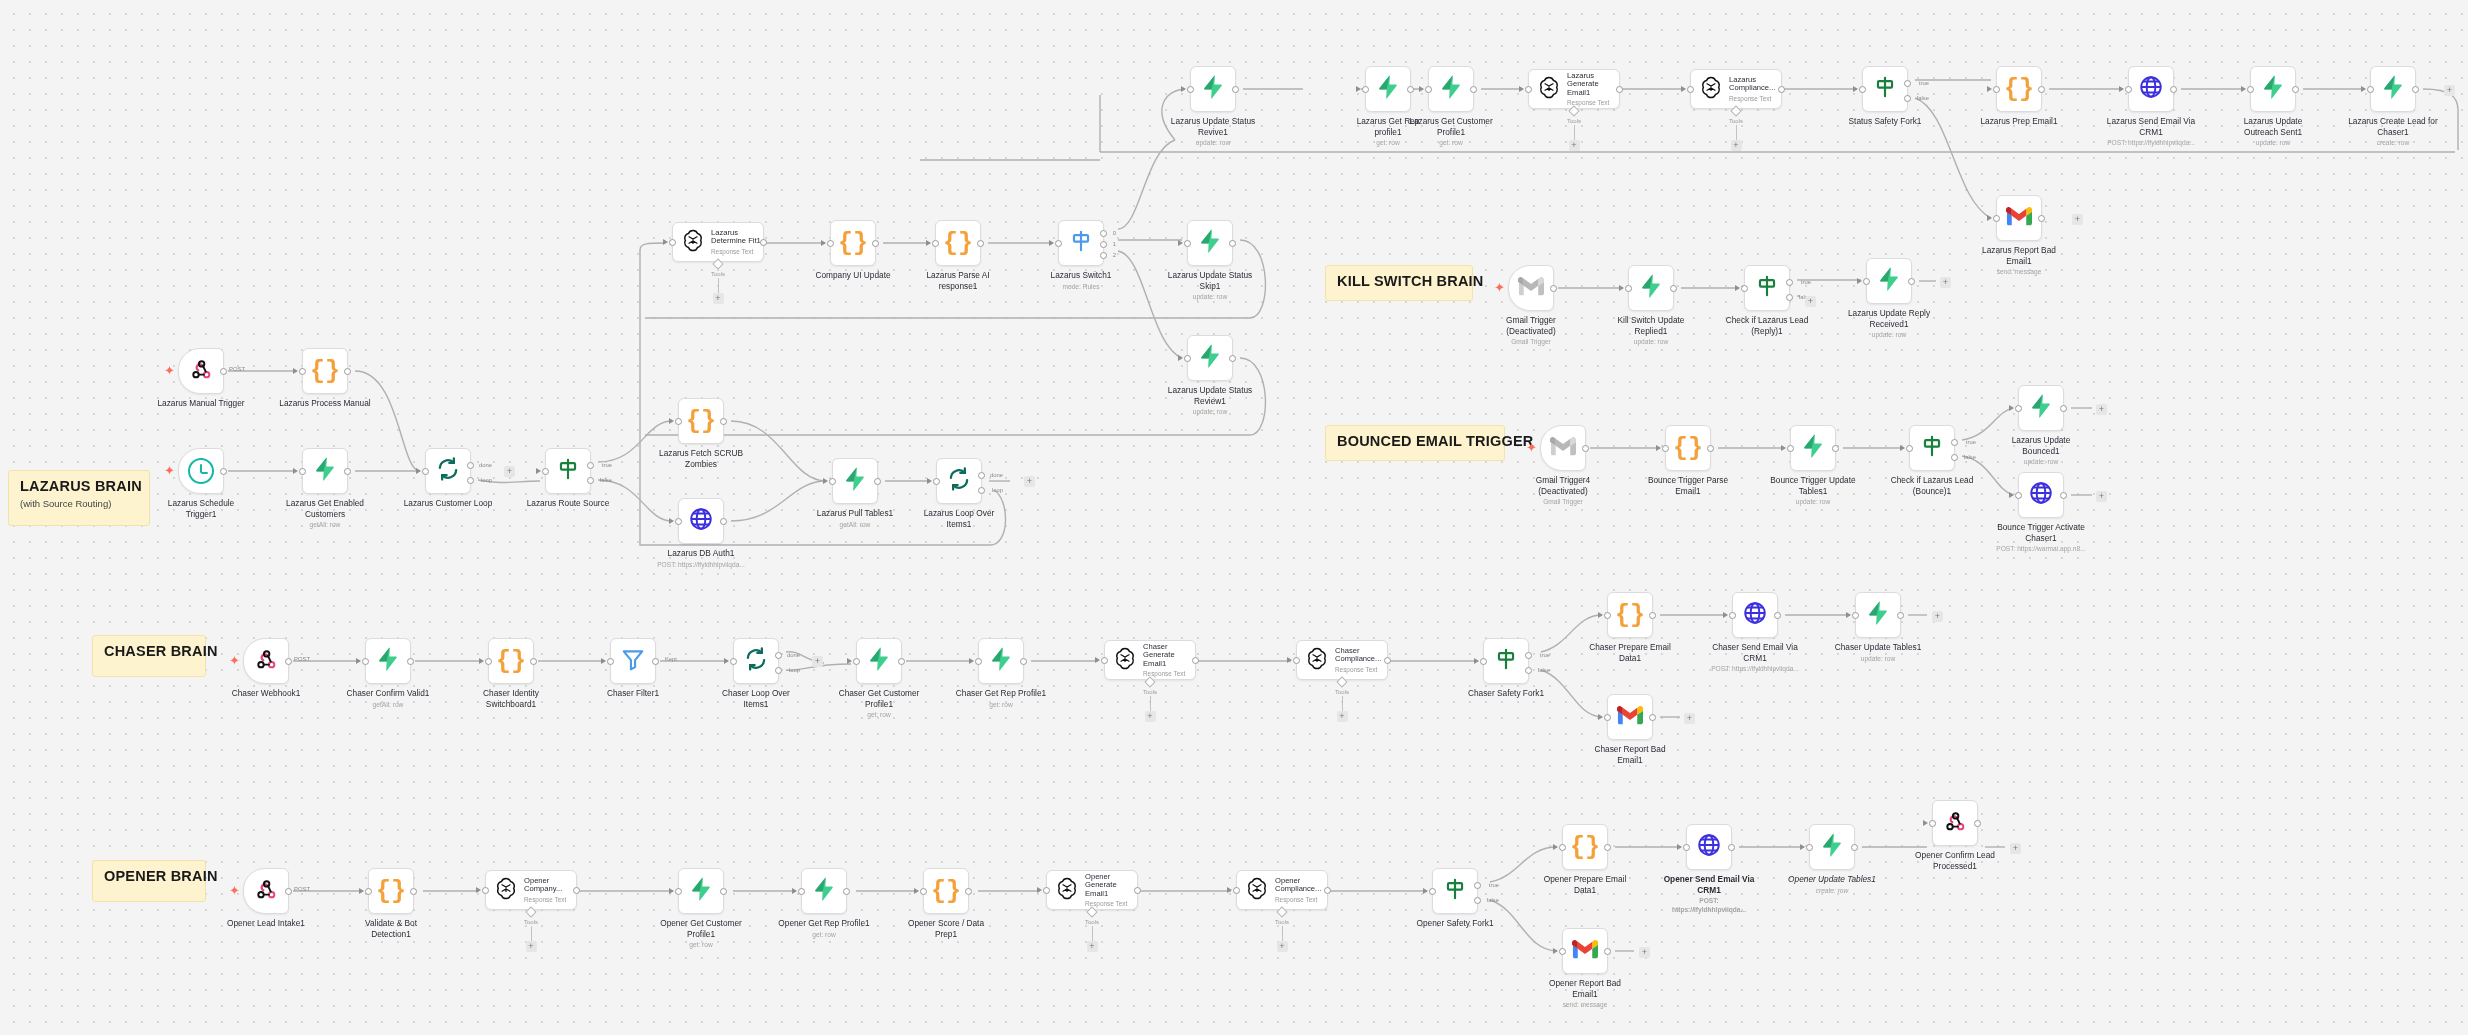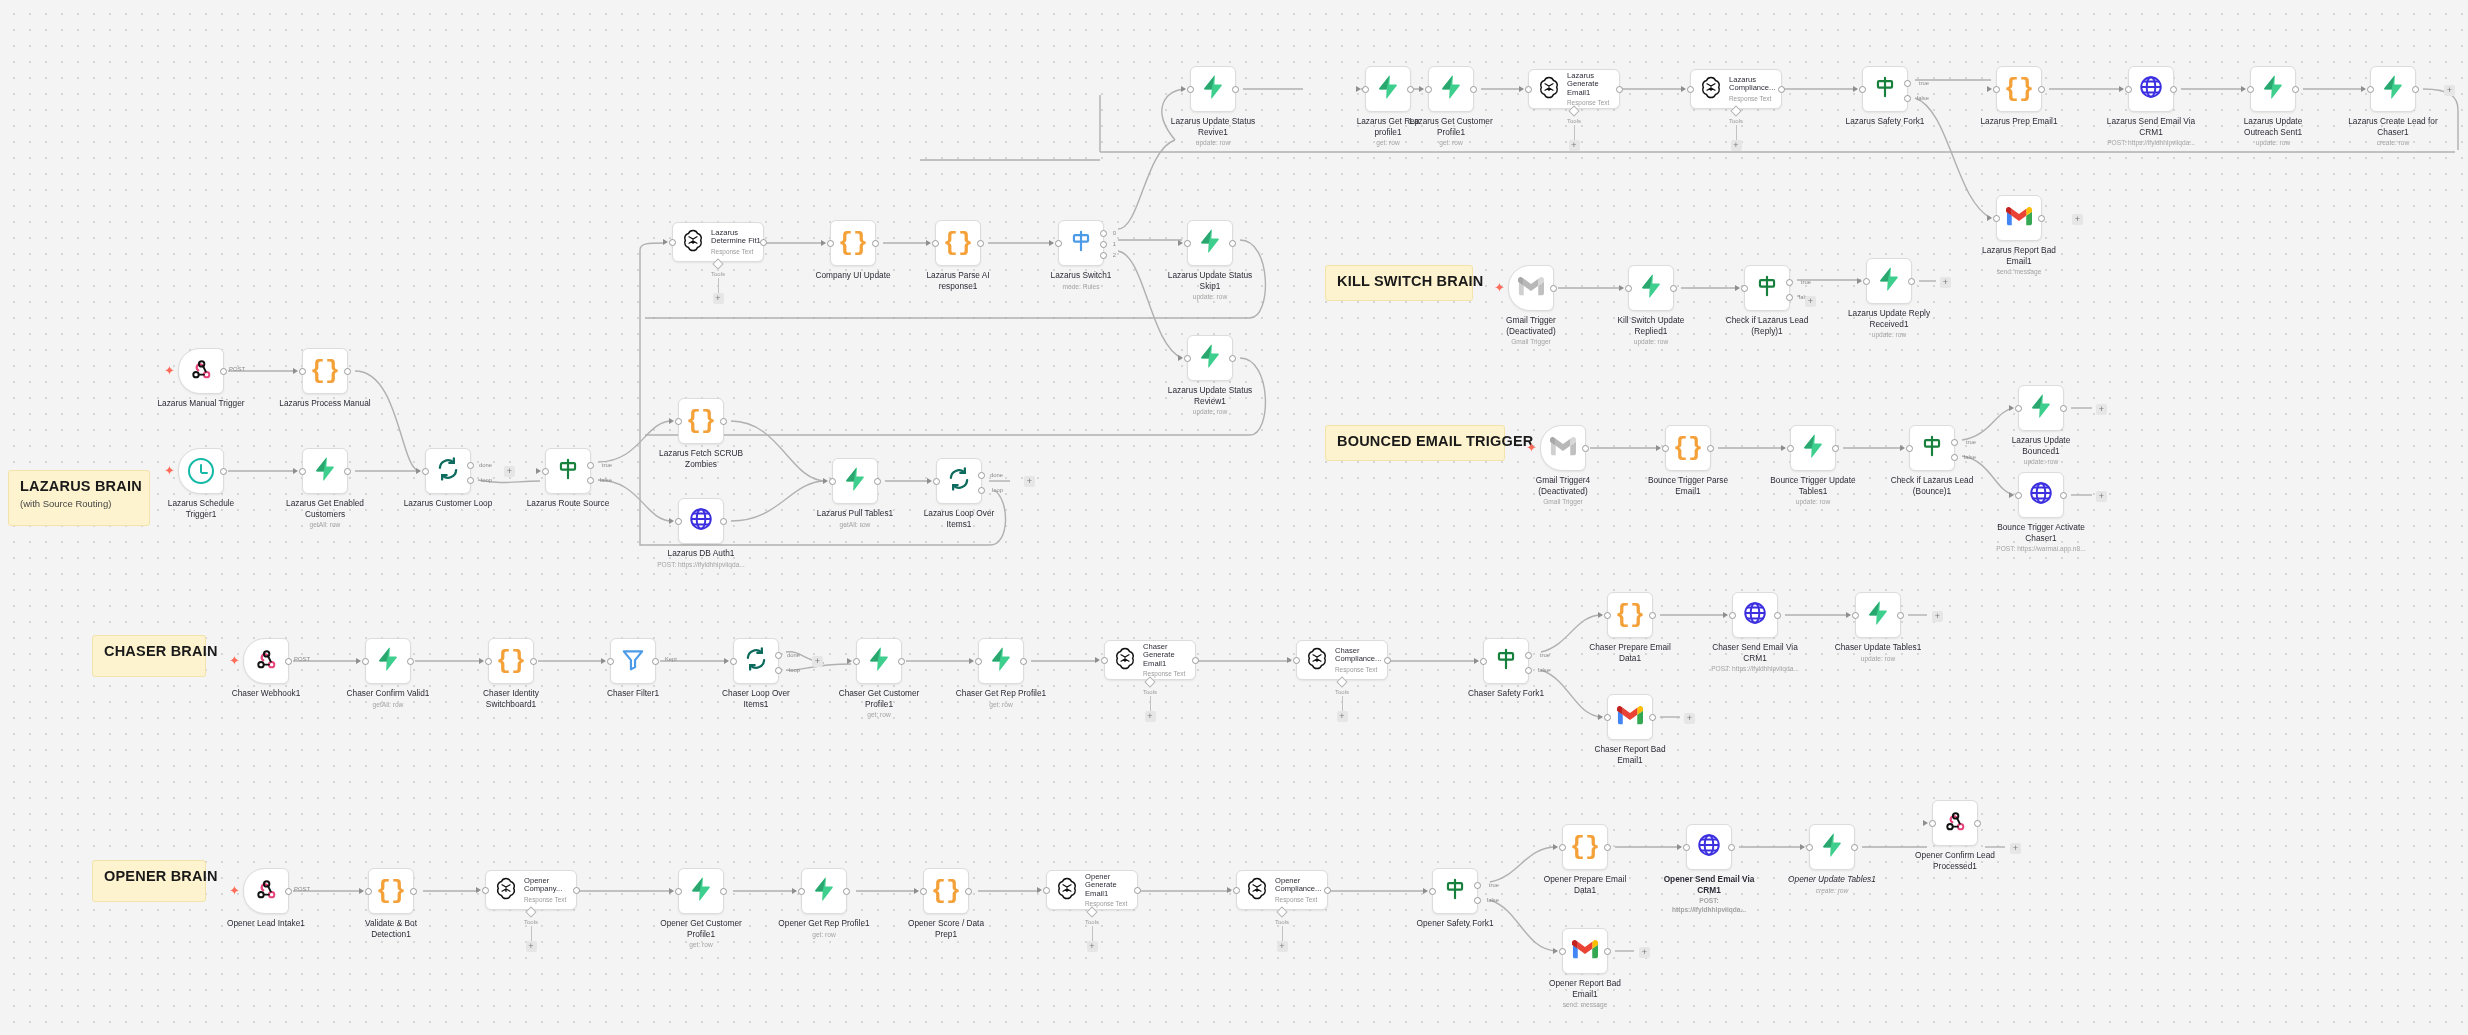--- a/index.html
+++ b/index.html
@@ -510,21 +510,21 @@
               <rect x="5.5" y="6.5" width="13" height="6" rx="1"></rect>
               <path d="M12 3.5v17"></path>
             </svg></span>
           <span class="port in"></span>
           <span class="arrowin"></span>
           <span class="port out" style="top: 13px; margin-top: 0px;"></span>
           <span class="plabel" style="right: -22px; top: 13px;">true</span>
           <span class="port out" style="top: 28px; margin-top: 0px;"></span>
           <span class="plabel" style="right: -22px; top: 28px;">false</span>
         </div>
-        <div class="caption w2">Lazarus Safety Fork1</div>
+        <div class="caption w2">Status Safety Fork1</div>
       </div>
       <div class="node" style="left: 1996px; top: 66px;">
         <div class="nbox square">
           <span>
             <span class="ic ic-braces">{}</span>
           </span>
           <span class="port in"></span>
           <span class="arrowin"></span>
           <span class="port out"></span>
         </div>

